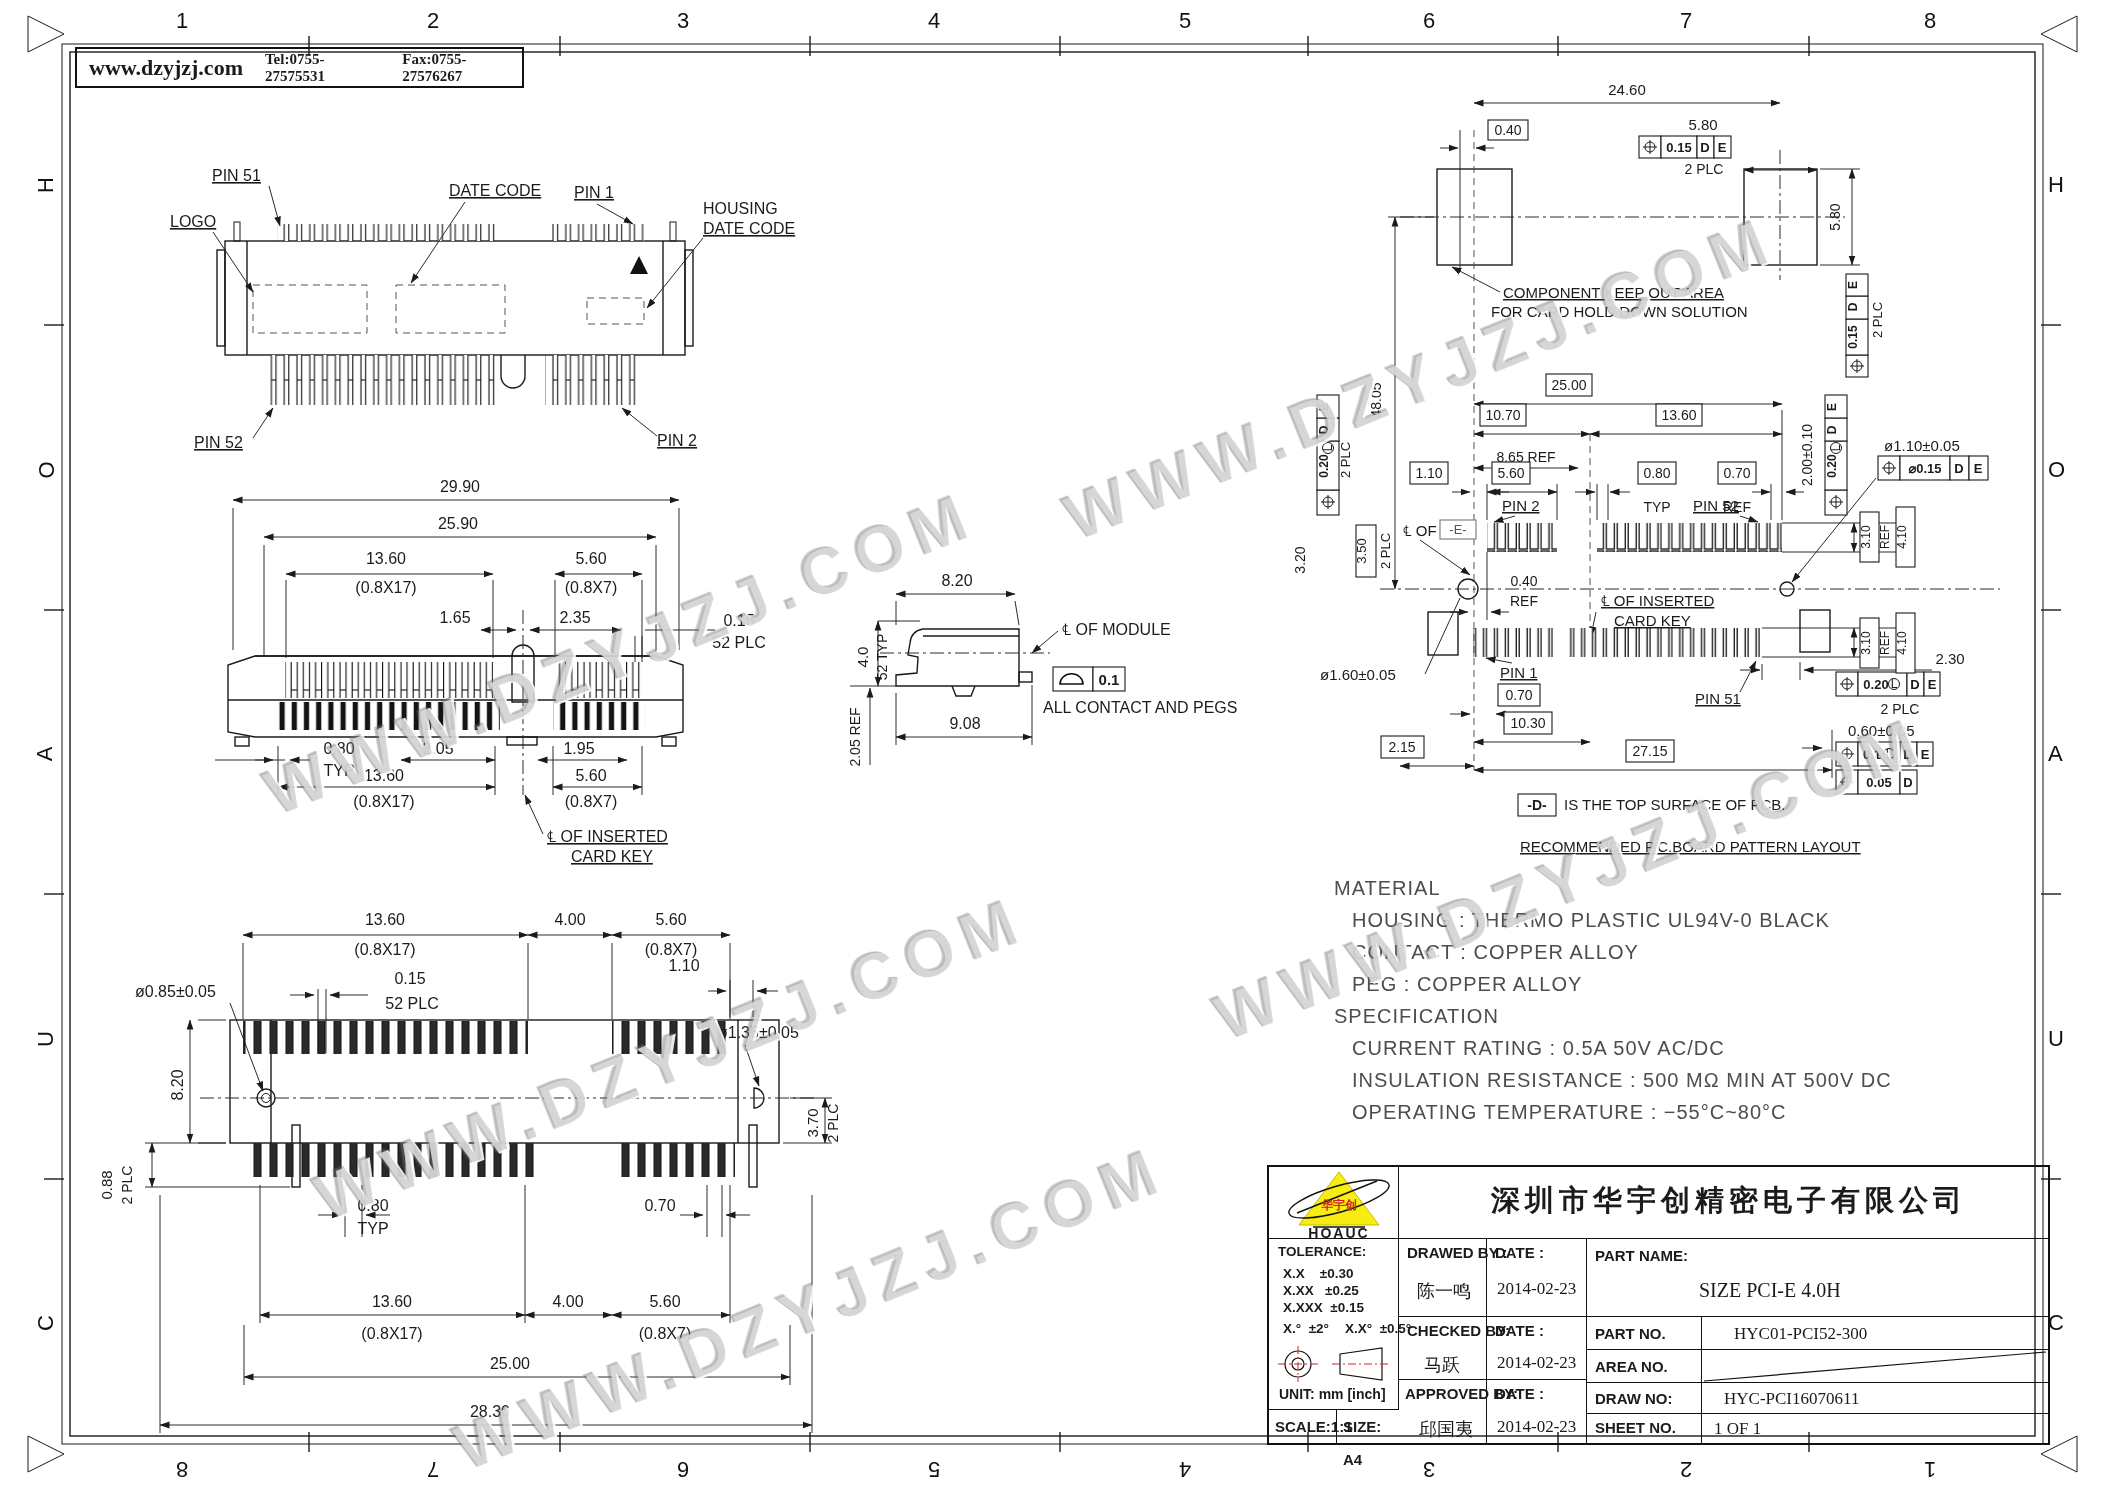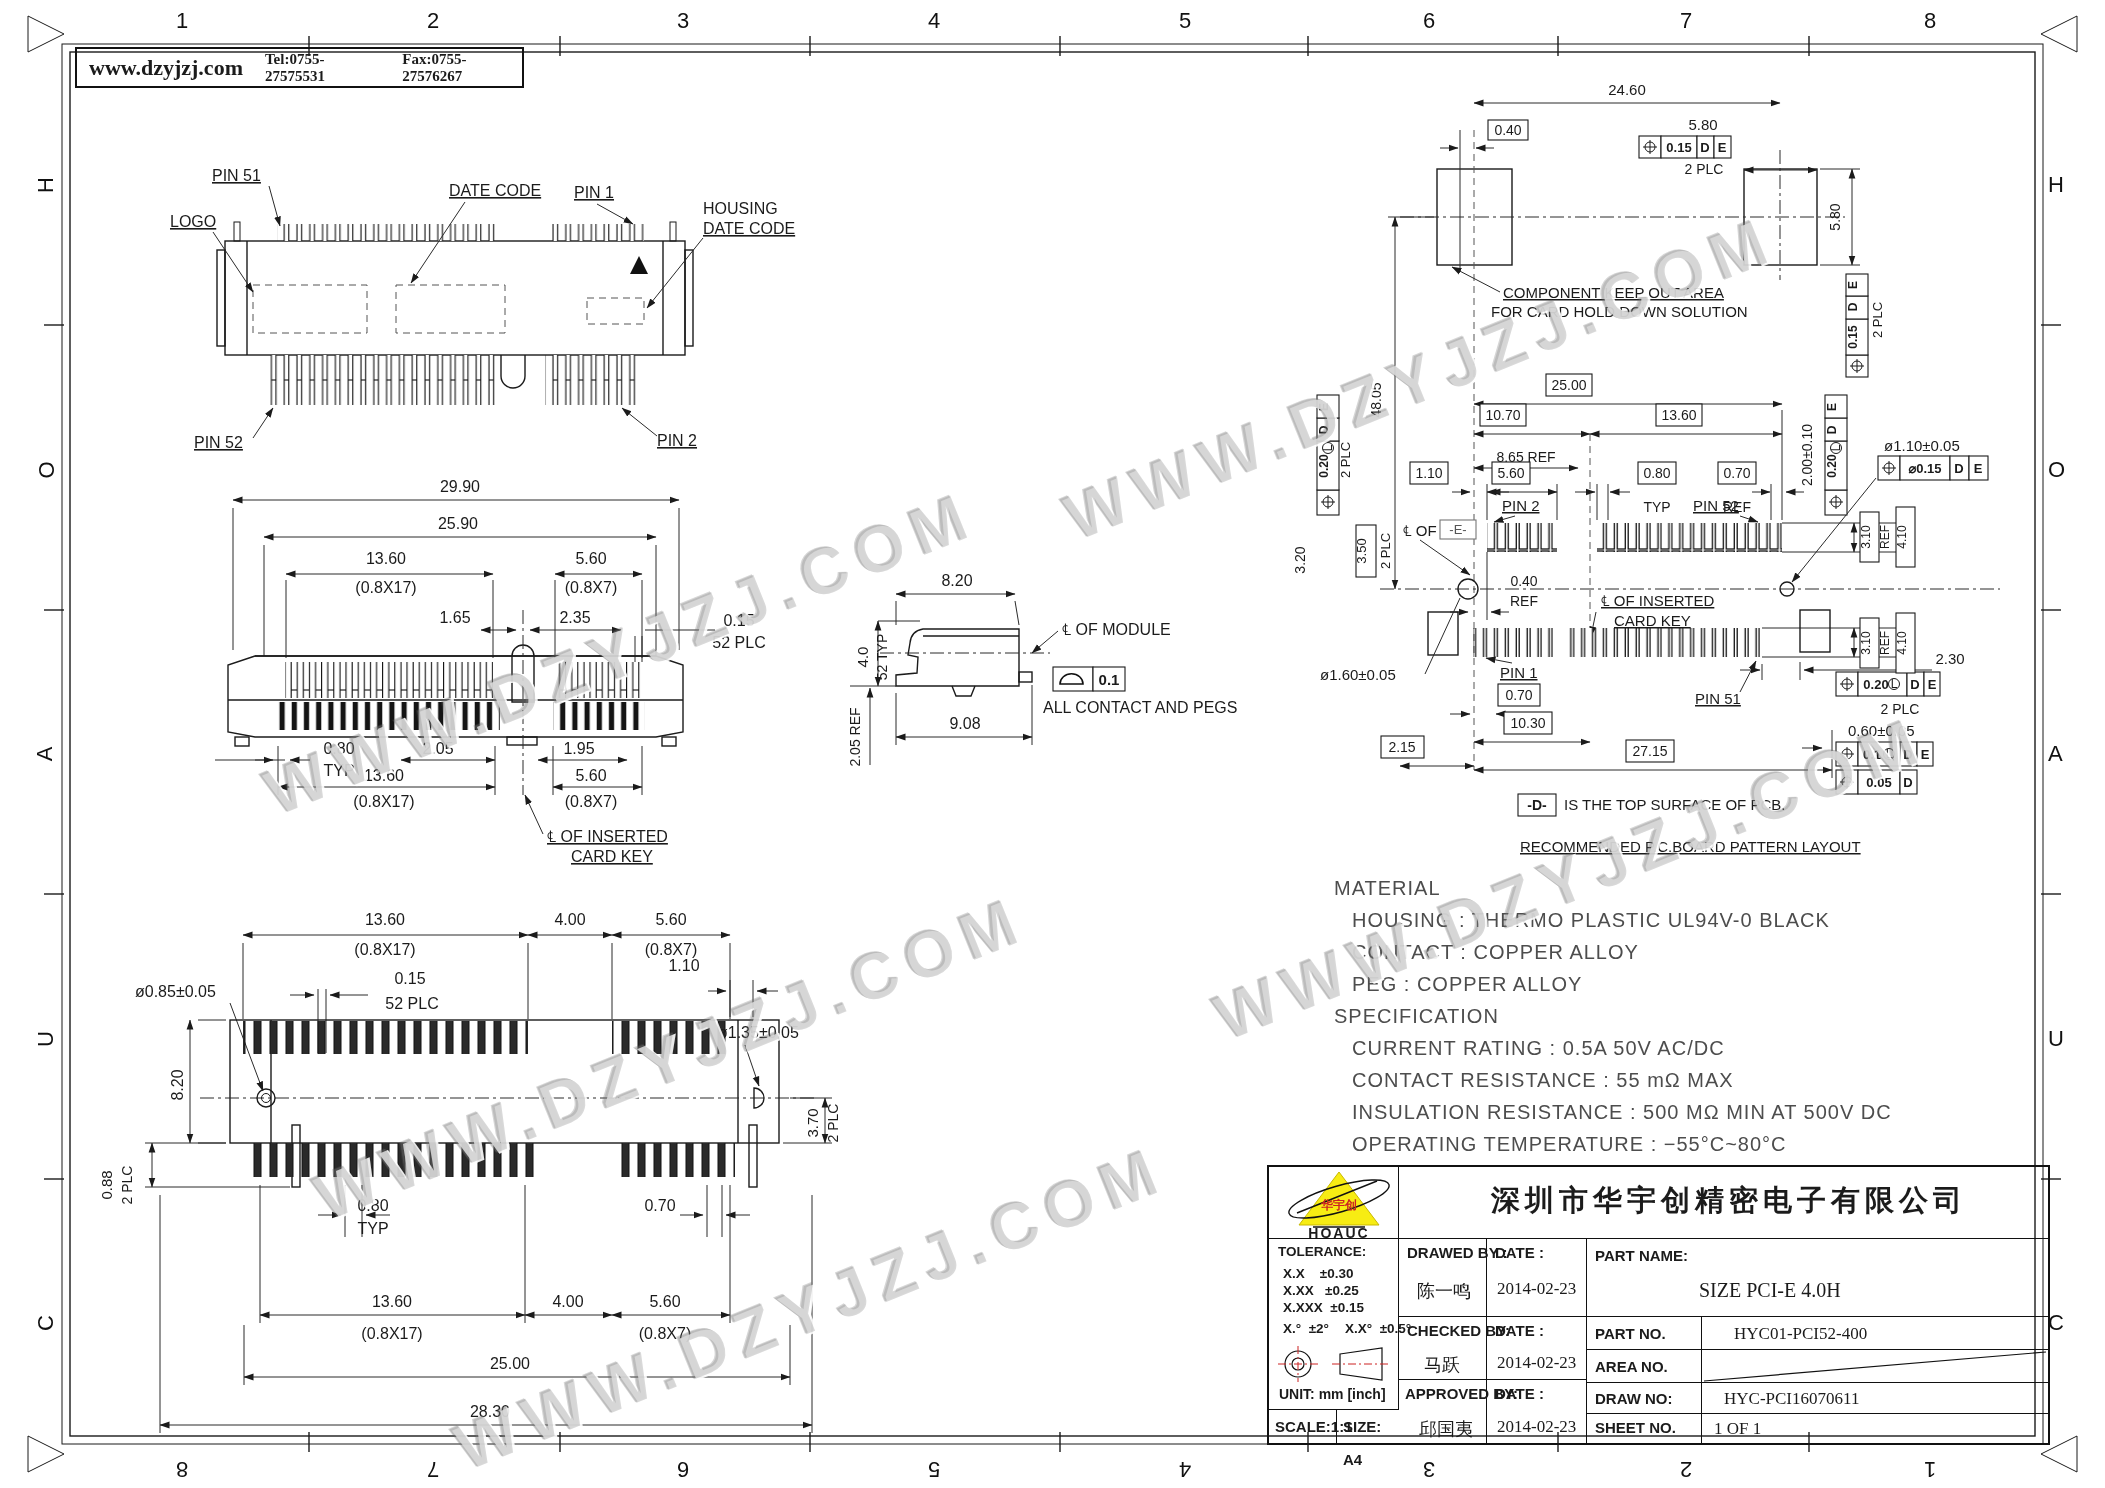--- a/index.html
+++ b/index.html
@@ -650,21 +650,20 @@
   <text x="220" y="782" class="t15 und">RECOMMENDED P.C.BOARD PATTERN LAYOUT</text>
 </svg>
 
 <div class="abs mat">
   <div class="ind0">MATERIAL</div>
   <div class="ind1">HOUSING : THERMO PLASTIC UL94V-0 BLACK</div>
   <div class="ind1">CONTACT : COPPER ALLOY</div>
   <div class="ind1">PEG : COPPER ALLOY</div>
   <div class="ind0">SPECIFICATION</div>
   <div class="ind1">CURRENT RATING : 0.5A 50V AC/DC</div>
-  <div class="ind1">CONTACT RESISTANCE : 55 mΩ MAX</div>
   <div class="ind1">INSULATION RESISTANCE : 500 MΩ MIN AT 500V DC</div>
   <div class="ind1">OPERATING TEMPERATURE : −55°C~80°C</div>
 </div>
 
 <div class="wm" style="left:1040px;top:340px;transform:rotate(-22deg)">WWW.DZYJZJ.COM</div>
 <div class="wm" style="left:240px;top:615px;transform:rotate(-22deg)">WWW.DZYJZJ.COM</div>
 <div class="wm" style="left:1190px;top:840px;transform:rotate(-22deg)">WWW.DZYJZJ.COM</div>
 <div class="wm" style="left:290px;top:1020px;transform:rotate(-22deg)">WWW.DZYJZJ.COM</div>
 <div class="wm" style="left:430px;top:1270px;transform:rotate(-22deg)">WWW.DZYJZJ.COM</div>
 
@@ -724,21 +723,21 @@
   <div class="cell lab" style="left:226px;top:155px">DATE :</div>
   <div class="cell val" style="left:228px;top:186px">2014-02-23</div>
   <div class="cell lab" style="left:136px;top:218px">APPROVED BY:</div>
   <div class="cell cn" style="left:150px;top:250px">邱国夷</div>
   <div class="cell lab" style="left:226px;top:218px">DATE :</div>
   <div class="cell val" style="left:228px;top:250px">2014-02-23</div>
 
   <div class="cell lab" style="left:326px;top:80px">PART NAME:</div>
   <div class="cell val" style="left:430px;top:112px;font-size:20px">SIZE PCI-E 4.0H</div>
   <div class="cell lab" style="left:326px;top:158px">PART NO.</div>
-  <div class="cell val" style="left:465px;top:157px">HYC01-PCI52-400</div>
+  <div class="cell val" style="left:465px;top:157px">HYC01-PCI52-300</div>
   <div class="cell lab" style="left:326px;top:191px">AREA NO.</div>
   <svg width="346" height="33" style="position:absolute;left:433px;top:183px">
     <line x1="2" y1="31" x2="344" y2="2" stroke="#111" stroke-width="1.2"></line>
       </svg>
   <div class="cell lab" style="left:326px;top:223px">DRAW NO:</div>
   <div class="cell val" style="left:455px;top:222px">HYC-PCI16070611</div>
   <div class="cell lab" style="left:326px;top:252px">SHEET NO.</div>
   <div class="cell val" style="left:445px;top:252px">1 OF 1</div>
 </div>
 

